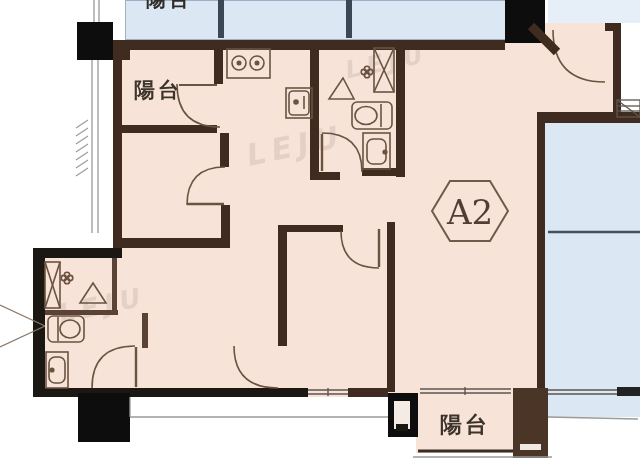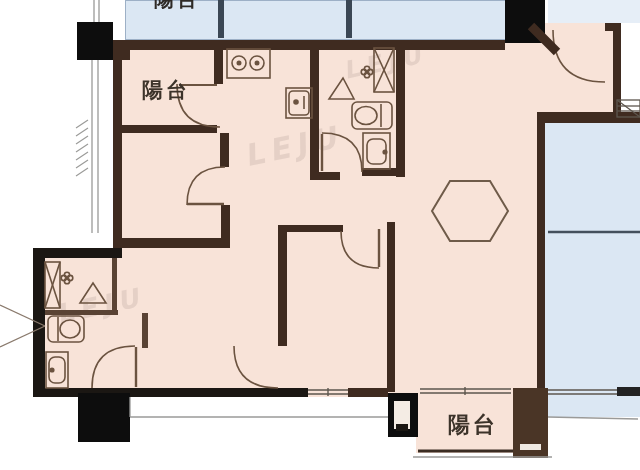--- a/index.html
+++ b/index.html
@@ -5,21 +5,21 @@
   html,body{margin:0;padding:0;background:#fff;}
   #plan{position:relative;width:640px;height:470px;background:#ffffff;overflow:hidden;
         font-family:"DejaVu Sans","Liberation Sans",sans-serif;}
   .abs{position:absolute;}
   .room{position:absolute;background:#f8e3d8;}
   .blue{position:absolute;background:#dbe7f3;}
   .w{position:absolute;background:#3f2b20;}   
   .k{position:absolute;background:#1b1713;}   
   .col{position:absolute;background:#0d0d0d;}
   .cjk{position:absolute;color:#3c332a;font-family:"DejaVu Serif","Liberation Serif",serif;
-       font-weight:bold;letter-spacing:3px;white-space:nowrap;margin-left:8px;}
+       font-weight:bold;letter-spacing:3px;white-space:nowrap;}
   .unitlbl{position:absolute;color:#503f33;font-family:"DejaVu Serif","Liberation Serif",serif;
        font-size:34px;text-align:center;}
   .wm{position:absolute;color:rgba(175,155,145,0.26);font-style:italic;font-weight:bold;
       font-size:30px;transform:rotate(-12deg);letter-spacing:6px;}
   svg{position:absolute;left:0;top:0;}
 </style>
 </head>
 <body>
 
 <div id="plan">
@@ -213,14 +213,15 @@
     </g>
 
     <line x1="418" y1="451" x2="513" y2="451" stroke="#3a2c22" stroke-width="3"></line>
   </svg>
 
   <div class="cjk" style="left:134px;top:76px;font-size:21px;">陽台</div>
   <div class="cjk" style="left:440px;top:410px;font-size:22px;">陽台</div>
   <div class="abs" style="left:146px;top:0;width:56px;height:9px;overflow:hidden;">
     <span class="cjk" style="position:static;display:block;margin-top:-14px;font-size:20px;color:#2e2a26;">陽台</span>
   </div>
+  <div class="unitlbl" style="left:432px;top:192px;width:76px;">A2</div>
 
 </div>
 
 </body></html>

